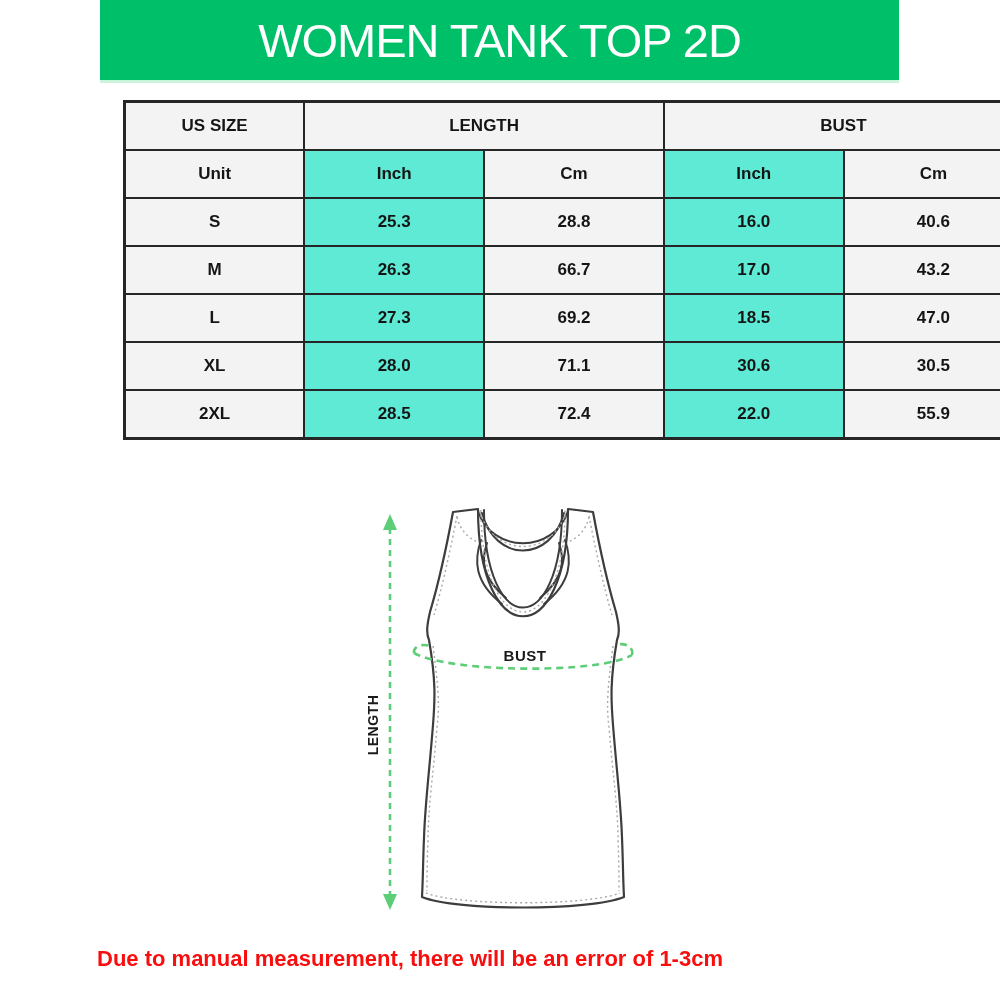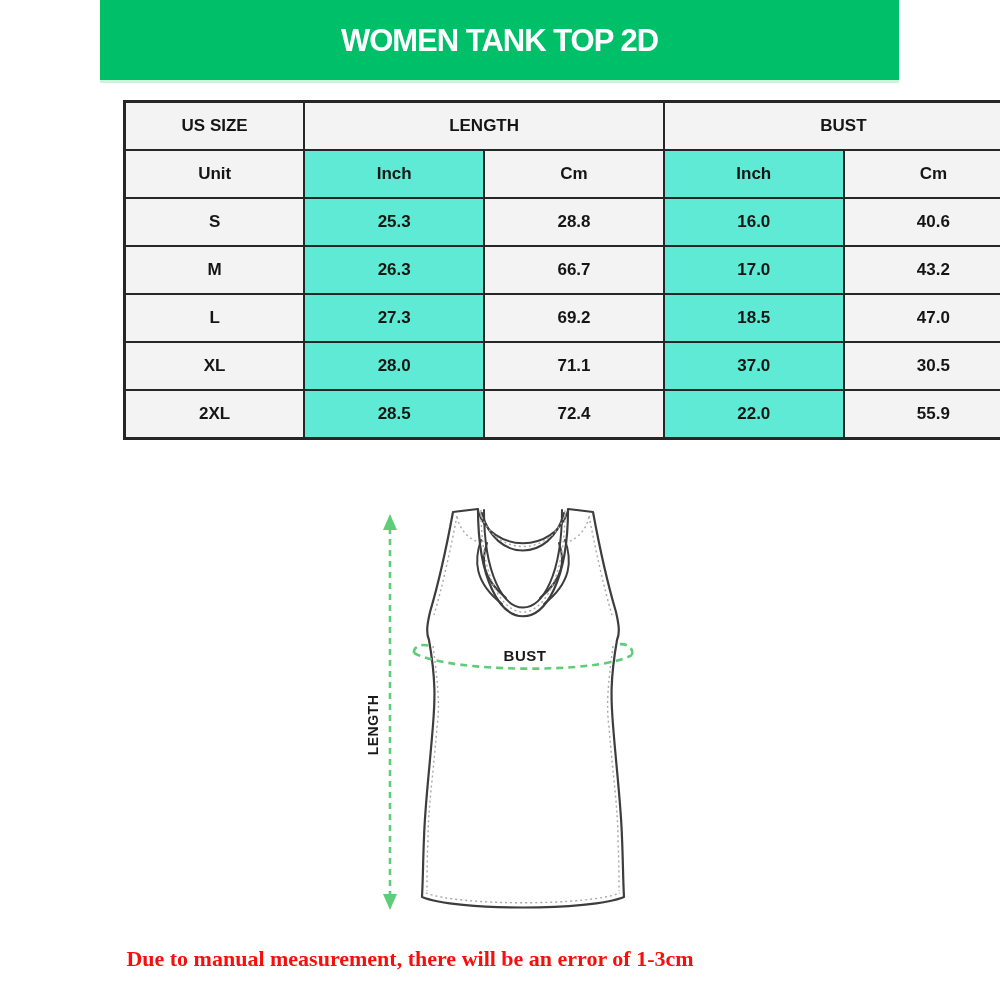--- a/index.html
+++ b/index.html
@@ -12,21 +12,21 @@
   }
 
   
   .banner{
     position:absolute;left:100px;top:0;width:799px;height:80px;
     background:#00bf69;
     display:flex;align-items:center;justify-content:center;
     box-shadow:0 3px 0 rgba(140,230,180,.45);
   }
   .banner h1{
-    margin:0;color:#ffffff;font-size:31px;font-weight:bold;
+    margin:0;color:#ffffff;font-size:47px;font-weight:normal;
     letter-spacing:-1px;line-height:1;
   }
 
   
   table.size-table{
     position:absolute;left:123px;top:100px;width:902px;
     border-collapse:collapse;table-layout:fixed;
     font-size:17px;color:#151515;
   }
   table.size-table col{width:20%;}
@@ -55,21 +55,21 @@
   }
   .bust-label{
     position:absolute;left:485px;top:647px;width:80px;height:18px;
     text-align:center;font-size:15px;font-weight:bold;color:#1a1a1a;
     letter-spacing:.5px;line-height:18px;
   }
 
   
   .footer-note{
     position:absolute;left:0;top:946px;width:820px;
-    text-align:center;font-size:22px;font-weight:bold;color:#f90d0d;font-family:Liberation Serif, serif;
+    text-align:center;font-size:22px;font-weight:bold;color:#f90d0d;
   }
 </style>
 </head>
 <body>
 
 <div class="page">
 
   <header class="banner">
     <h1>WOMEN TANK TOP 2D</h1>
   </header>
@@ -113,21 +113,21 @@
       <td class="c-gray">L</td>
       <td>27.3</td>
       <td class="c-gray">69.2</td>
       <td>18.5</td>
       <td class="c-gray">47.0</td>
     </tr>
     <tr>
       <td class="c-gray">XL</td>
       <td>28.0</td>
       <td class="c-gray">71.1</td>
-      <td>37.0</td>
+      <td>30.6</td>
       <td class="c-gray">30.5</td>
     </tr>
     <tr>
       <td class="c-gray">2XL</td>
       <td>28.5</td>
       <td class="c-gray">72.4</td>
       <td>22.0</td>
       <td class="c-gray">55.9</td>
     </tr>
   </tbody>

